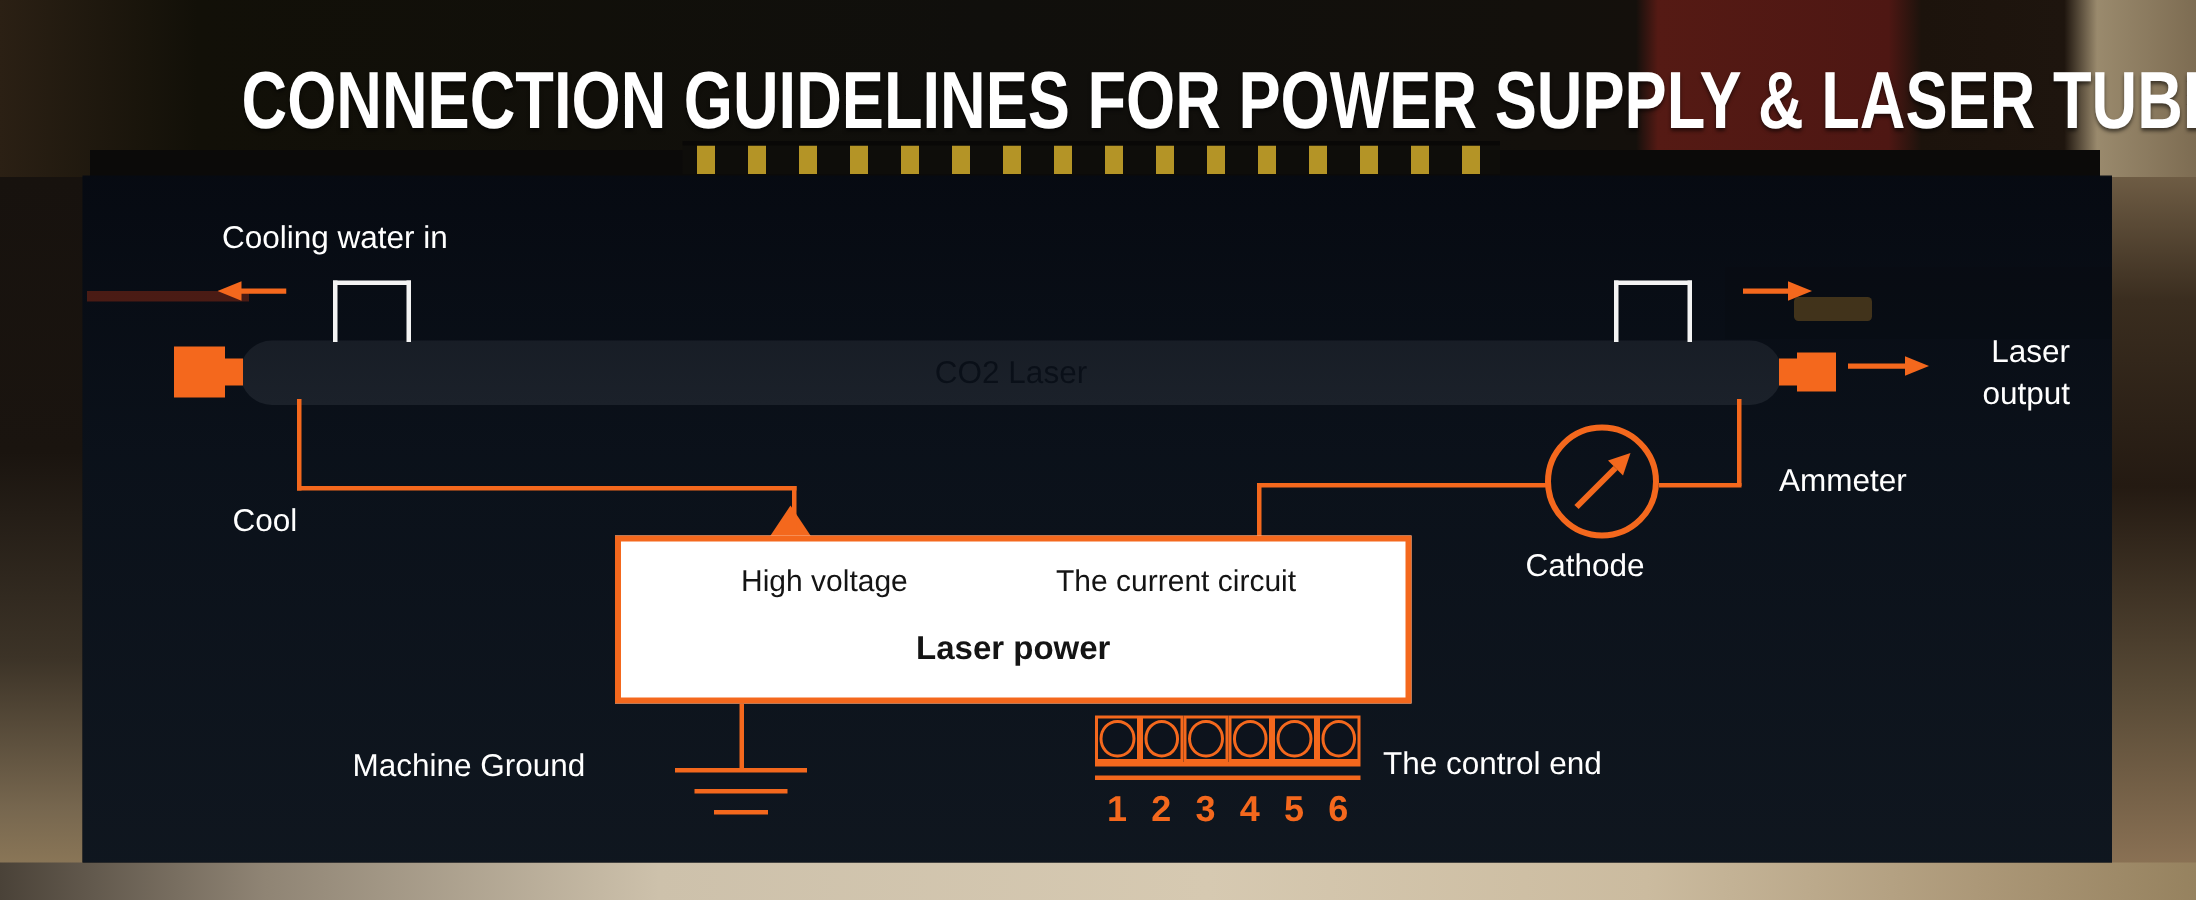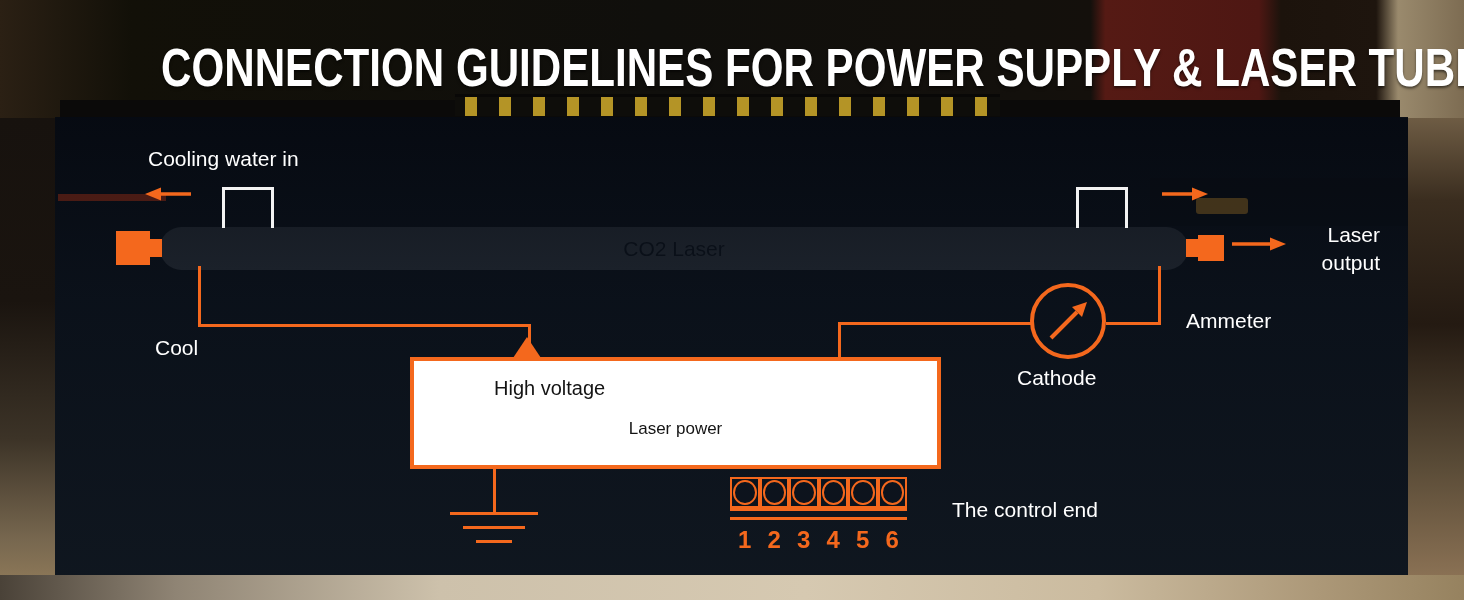--- a/index.html
+++ b/index.html
@@ -54,21 +54,21 @@
 
   #ammeter { left:1030px; top:283px; width:76px; height:76px; border:4px solid var(--accent);
     border-radius:50%; z-index:5; }
   #ammeter svg { position:absolute; left:9px; top:9px; }
 
   #power-box { left:410px; top:357px; width:531px; height:112px; background:#ffffff;
     border:4px solid var(--accent); z-index:5; }
   .boxlbl { position:absolute; color:#141414; font-size:20px; white-space:nowrap; }
   #hv-label { left:36px; top:16px;margin-left:44px; }
   #cc-label { left:290px; top:16px; }
-  #lp-label { left:0; top:58px; width:100%; text-align:center; font-size:17px; font-weight:normal; }
+  #lp-label { left:0; top:58px; width:100%; text-align:center; font-size:22px; font-weight:bold; }
 
   #hv-plug { left:513px; top:337px; width:0; height:0; z-index:4;
     border-left:14px solid transparent; border-right:14px solid transparent;
     border-bottom:21px solid var(--accent); }
 
   #terminal-block { left:730px; top:477px; width:177px; z-index:5; }
   #terminal-cells { display:flex; height:31px; }
   .tcell { flex:1; border:2.5px solid var(--accent); position:relative; background:rgba(12,18,28,.5); }
   .tcell .screw { position:absolute; left:1px; right:1px; top:1px; bottom:1px;
     border:2.5px solid var(--accent); border-radius:50%; }
@@ -137,27 +137,29 @@
       <polygon points="44,6 29,11 39,21" fill="currentColor"></polygon>
     </svg>
   </div>
   <div class="wire" style="left:838px;top:322px;width:194px;height:3px"></div>
   <div class="wire" style="left:838px;top:322px;width:3px;height:36px"></div>
   <div class="lbl" style="left:1186px;top:309px">Ammeter</div>
   <div class="lbl" style="left:1017px;top:366px">Cathode</div>
 
   <div id="power-box" class="abs">
     <span class="boxlbl" id="hv-label">High voltage</span>
+    <span class="boxlbl" id="cc-label">The current circuit</span>
     <span class="boxlbl" id="lp-label">Laser power</span>
   </div>
 
   <div class="wire" style="left:493px;top:469px;width:3px;height:45px"></div>
   <div class="wire" style="left:450px;top:512px;width:88px;height:3px"></div>
   <div class="wire" style="left:463px;top:526px;width:62px;height:3px"></div>
   <div class="wire" style="left:476px;top:540px;width:36px;height:3px"></div>
+  <div class="lbl" style="left:235px;top:499px">Machine Ground</div>
 
   <div id="terminal-block" class="abs">
     <div id="terminal-cells">
       <div class="tcell">
           <div class="screw"></div>
         </div>
       <div class="tcell">
           <div class="screw"></div>
         </div>
       <div class="tcell">
@@ -176,15 +178,15 @@
     <div id="terminal-base"></div>
   </div>
   <div id="terminal-numbers" class="abs">
     <span class="tnum">1</span>
     <span class="tnum">2</span>
     <span class="tnum">3</span>
     <span class="tnum">4</span>
     <span class="tnum">5</span>
     <span class="tnum">6</span>
   </div>
-  <div class="lbl" style="left:952px;top:498px">The control end</div>
+  <div class="lbl" style="left:922px;top:498px">The control end</div>
 
 </div>
 
 </body></html>

